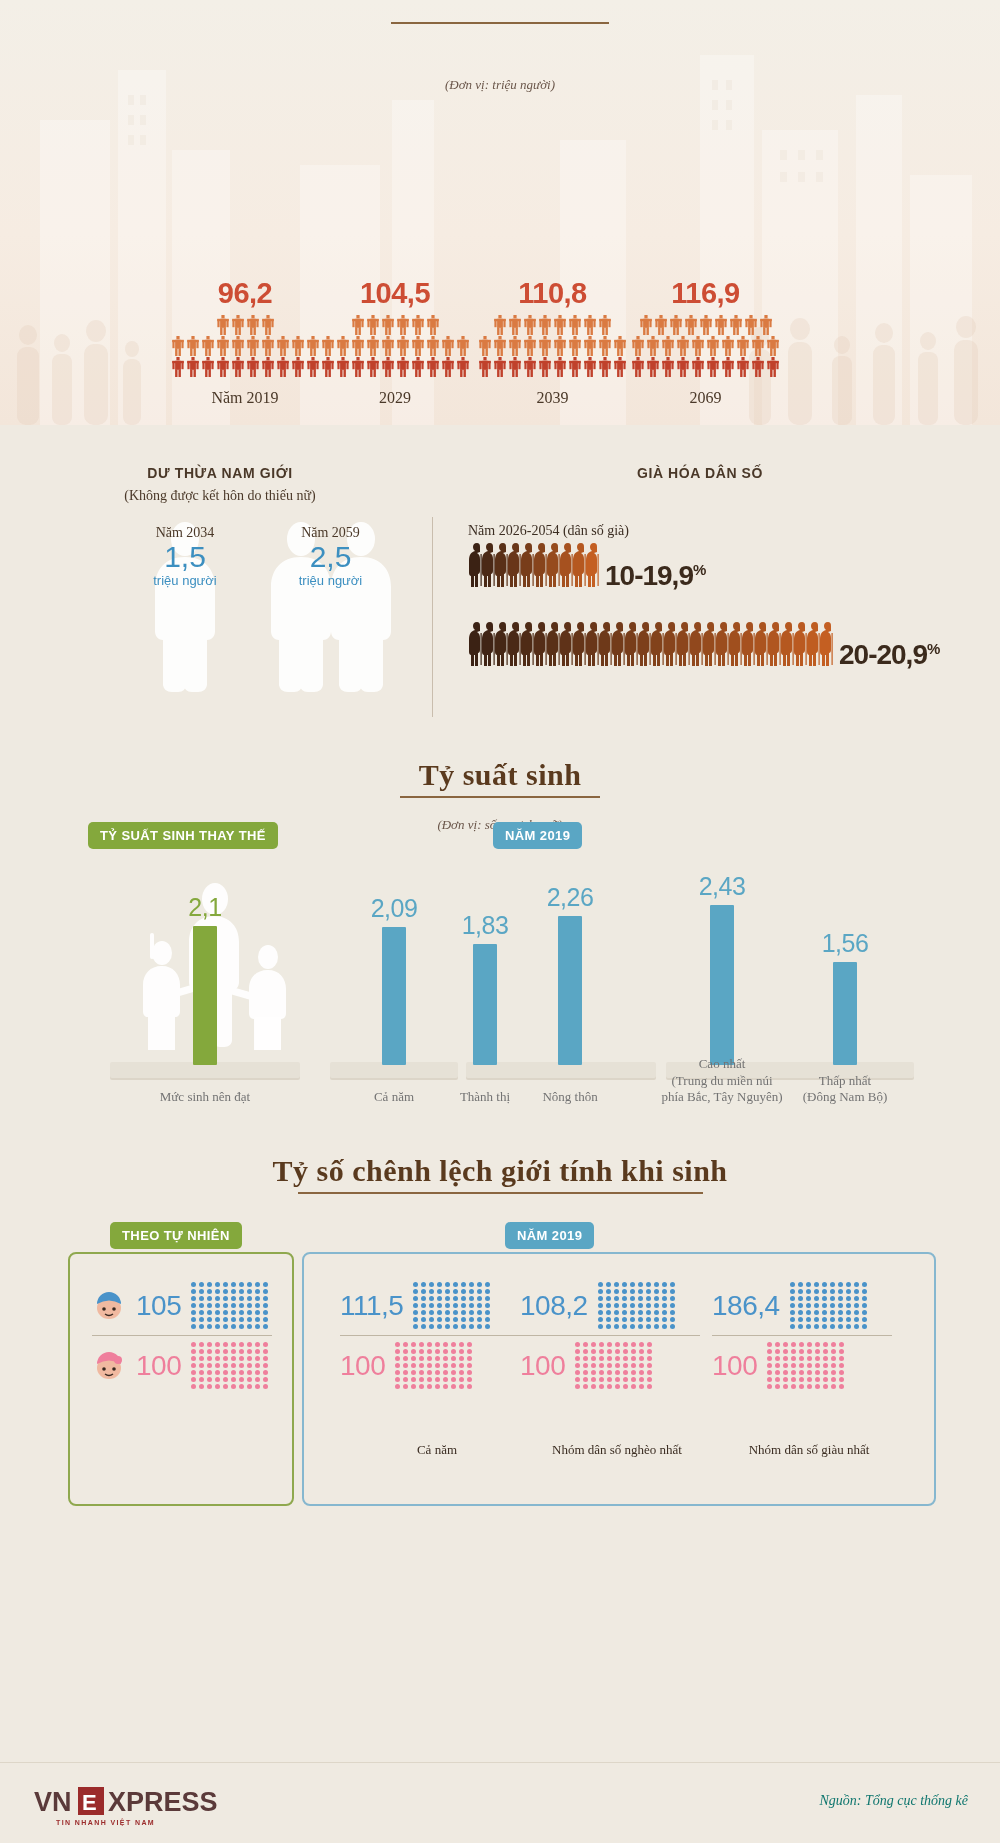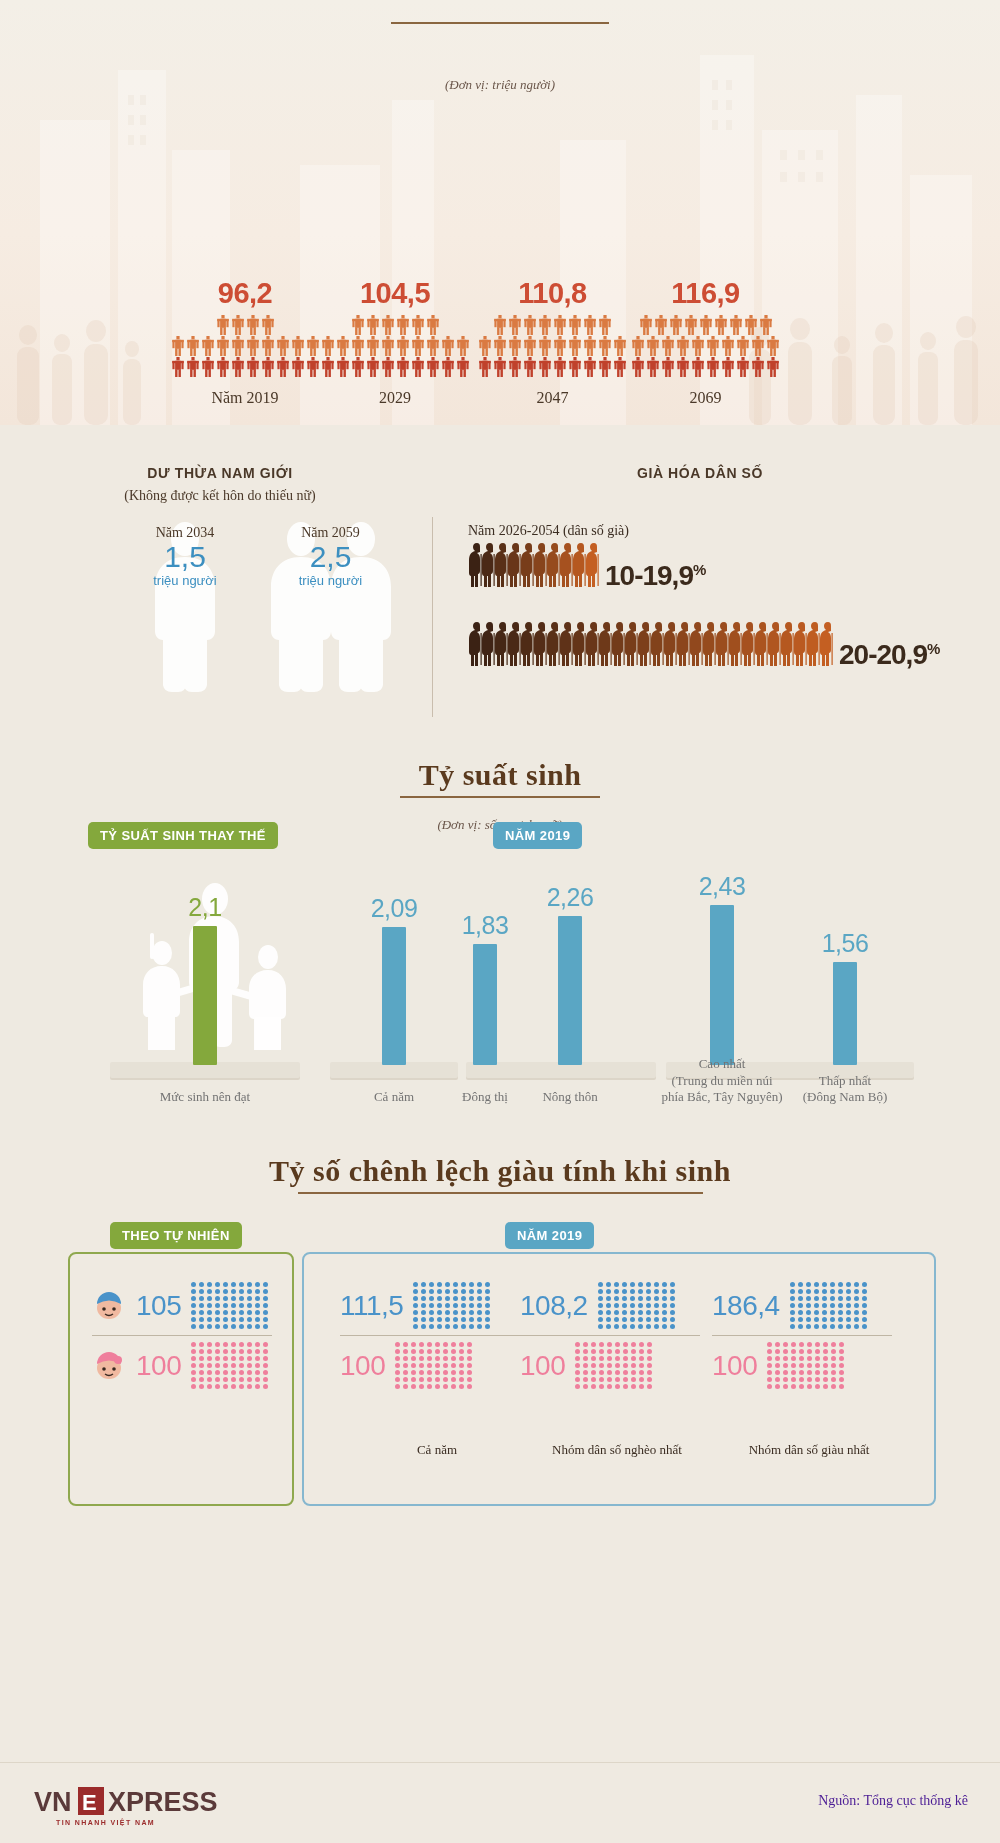--- a/index.html
+++ b/index.html
@@ -125,22 +125,22 @@
     font-family:"Liberation Serif", serif;font-size:13px;color:#3b2d22;
   }
 
   
   #footer{
     position:absolute;left:0;top:1762px;width:1000px;height:81px;
     background:#efeae1;border-top:1px solid #ddd6c8;
   }
   #src{
     position:absolute;right:32px;top:30px;
-    font-family:"Liberation Serif", serif;
-    font-size:14px;color:#4c1d95;
+    font-family:"Liberation Serif", serif;font-style:italic;
+    font-size:14px;color:#0f766e;
   }
   #logo{position:absolute;left:34px;top:22px;}
   #logo-tag{
     position:absolute;left:56px;top:56px;font-size:7px;letter-spacing:1.4px;
     color:#9b2b2b;font-family:"Liberation Sans", sans-serif;font-weight:bold;
   }
 </style>
 </head>
 <body>
 
@@ -940,21 +940,21 @@
               <rect x="1.2" y="3.8" width="11.6" height="2.4" fill="#da7a42"></rect>
               <rect x="4.1" y="3.8" width="5.8" height="9" fill="#da7a42"></rect>
               <rect x="1.4" y="4.2" width="2.2" height="8" fill="#da7a42"></rect>
               <rect x="10.4" y="4.2" width="2.2" height="8" fill="#da7a42"></rect>
               <rect x="4.1" y="12.4" width="2.4" height="7.6" fill="#da7a42"></rect>
               <rect x="7.5" y="12.4" width="2.4" height="7.6" fill="#da7a42"></rect>
             </svg>
           </div>
         </div>
         <div class="pop-val" style="top: -38px;">110,8</div>
-        <div class="pop-year">2047</div>
+        <div class="pop-year">2039</div>
       </div>
       <div class="pop-col" style="left: 628px; width: 155px;">
         <div class="pop-grid">
           <div class="pop-row">
             <svg width="14" height="20" viewBox="0 0 14 20">
               <rect x="5.4" y="0" width="3.2" height="3.4" fill="#c0412b"></rect>
               <rect x="1.2" y="3.8" width="11.6" height="2.4" fill="#c0412b"></rect>
               <rect x="4.1" y="3.8" width="5.8" height="9" fill="#c0412b"></rect>
               <rect x="1.4" y="4.2" width="2.2" height="8" fill="#c0412b"></rect>
               <rect x="10.4" y="4.2" width="2.2" height="8" fill="#c0412b"></rect>
@@ -1434,21 +1434,21 @@
         <div class="bar-num" style="color: rgb(90, 166, 196);">2,09</div>
         <div class="bar" style="background: rgb(90, 166, 196); height: 138px;"></div>
         <div class="bar-lab">
           <div>Cả năm</div>
         </div>
       </div>
       <div class="bar-wrap" style="left: 455px; width: 60px;">
         <div class="bar-num" style="color: rgb(90, 166, 196);">1,83</div>
         <div class="bar" style="background: rgb(90, 166, 196); height: 121px;"></div>
         <div class="bar-lab">
-          <div>Đông thị</div>
+          <div>Thành thị</div>
         </div>
       </div>
       <div class="bar-wrap" style="left: 540px; width: 60px;">
         <div class="bar-num" style="color: rgb(90, 166, 196);">2,26</div>
         <div class="bar" style="background: rgb(90, 166, 196); height: 149px;"></div>
         <div class="bar-lab">
           <div>Nông thôn</div>
         </div>
       </div>
       <div class="bar-wrap" style="left: 692px; width: 60px;">
@@ -1466,21 +1466,21 @@
         <div class="bar-lab">
           <div>Thấp nhất</div>
           <div>(Đông Nam Bộ)</div>
         </div>
       </div>
     </div>
 </div>
 
 <div id="panel-sr">
   <div id="sr-title" class="sec-title">
-    <span>Tỷ số chênh lệch giàu tính khi sinh</span>
+    <span>Tỷ số chênh lệch giới tính khi sinh</span>
     <div class="rule" id="sr-rule"></div>
   </div>
   <div class="tag" id="tag-sr-green">THEO TỰ NHIÊN</div>
   <div class="tag" id="tag-sr-blue">NĂM 2019</div>
 
   <div class="sr-box" id="sr-box-nat"></div>
   <div class="sr-box" id="sr-box-2019"></div>
 
   <div id="sr-cells">
       <div class="sr-cell" style="left: 92px; top: 142px; width: 180px;">

